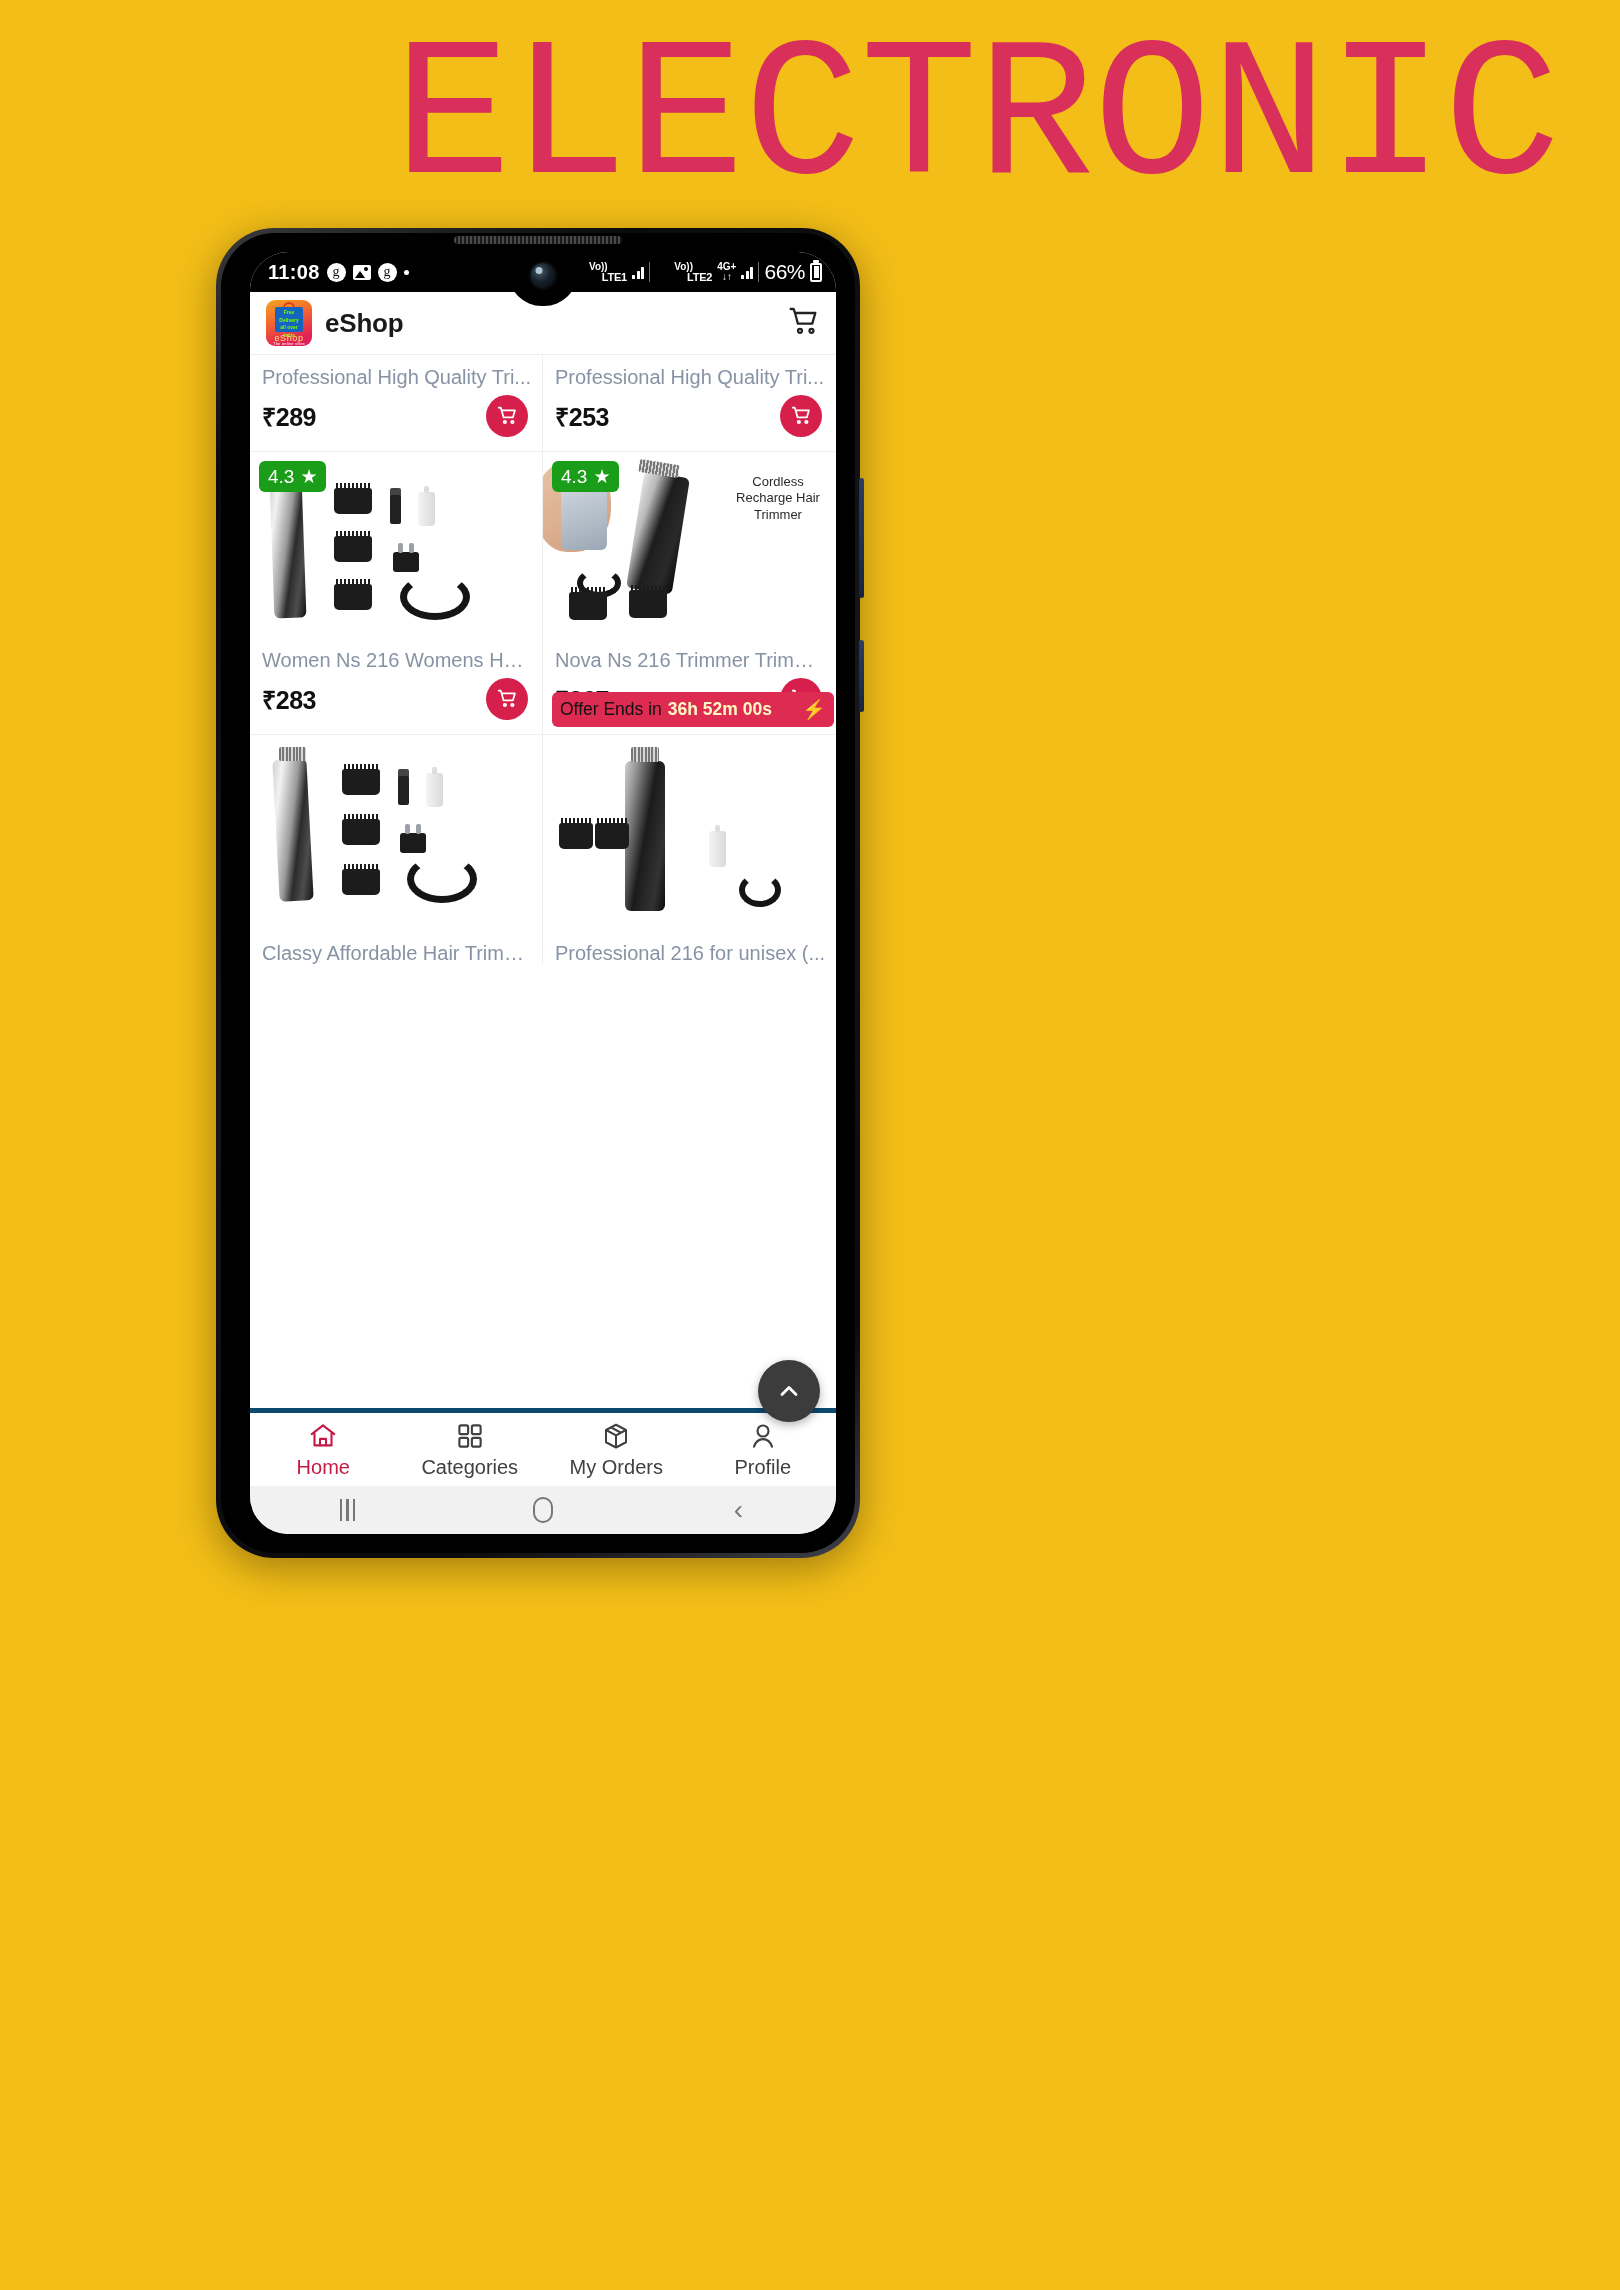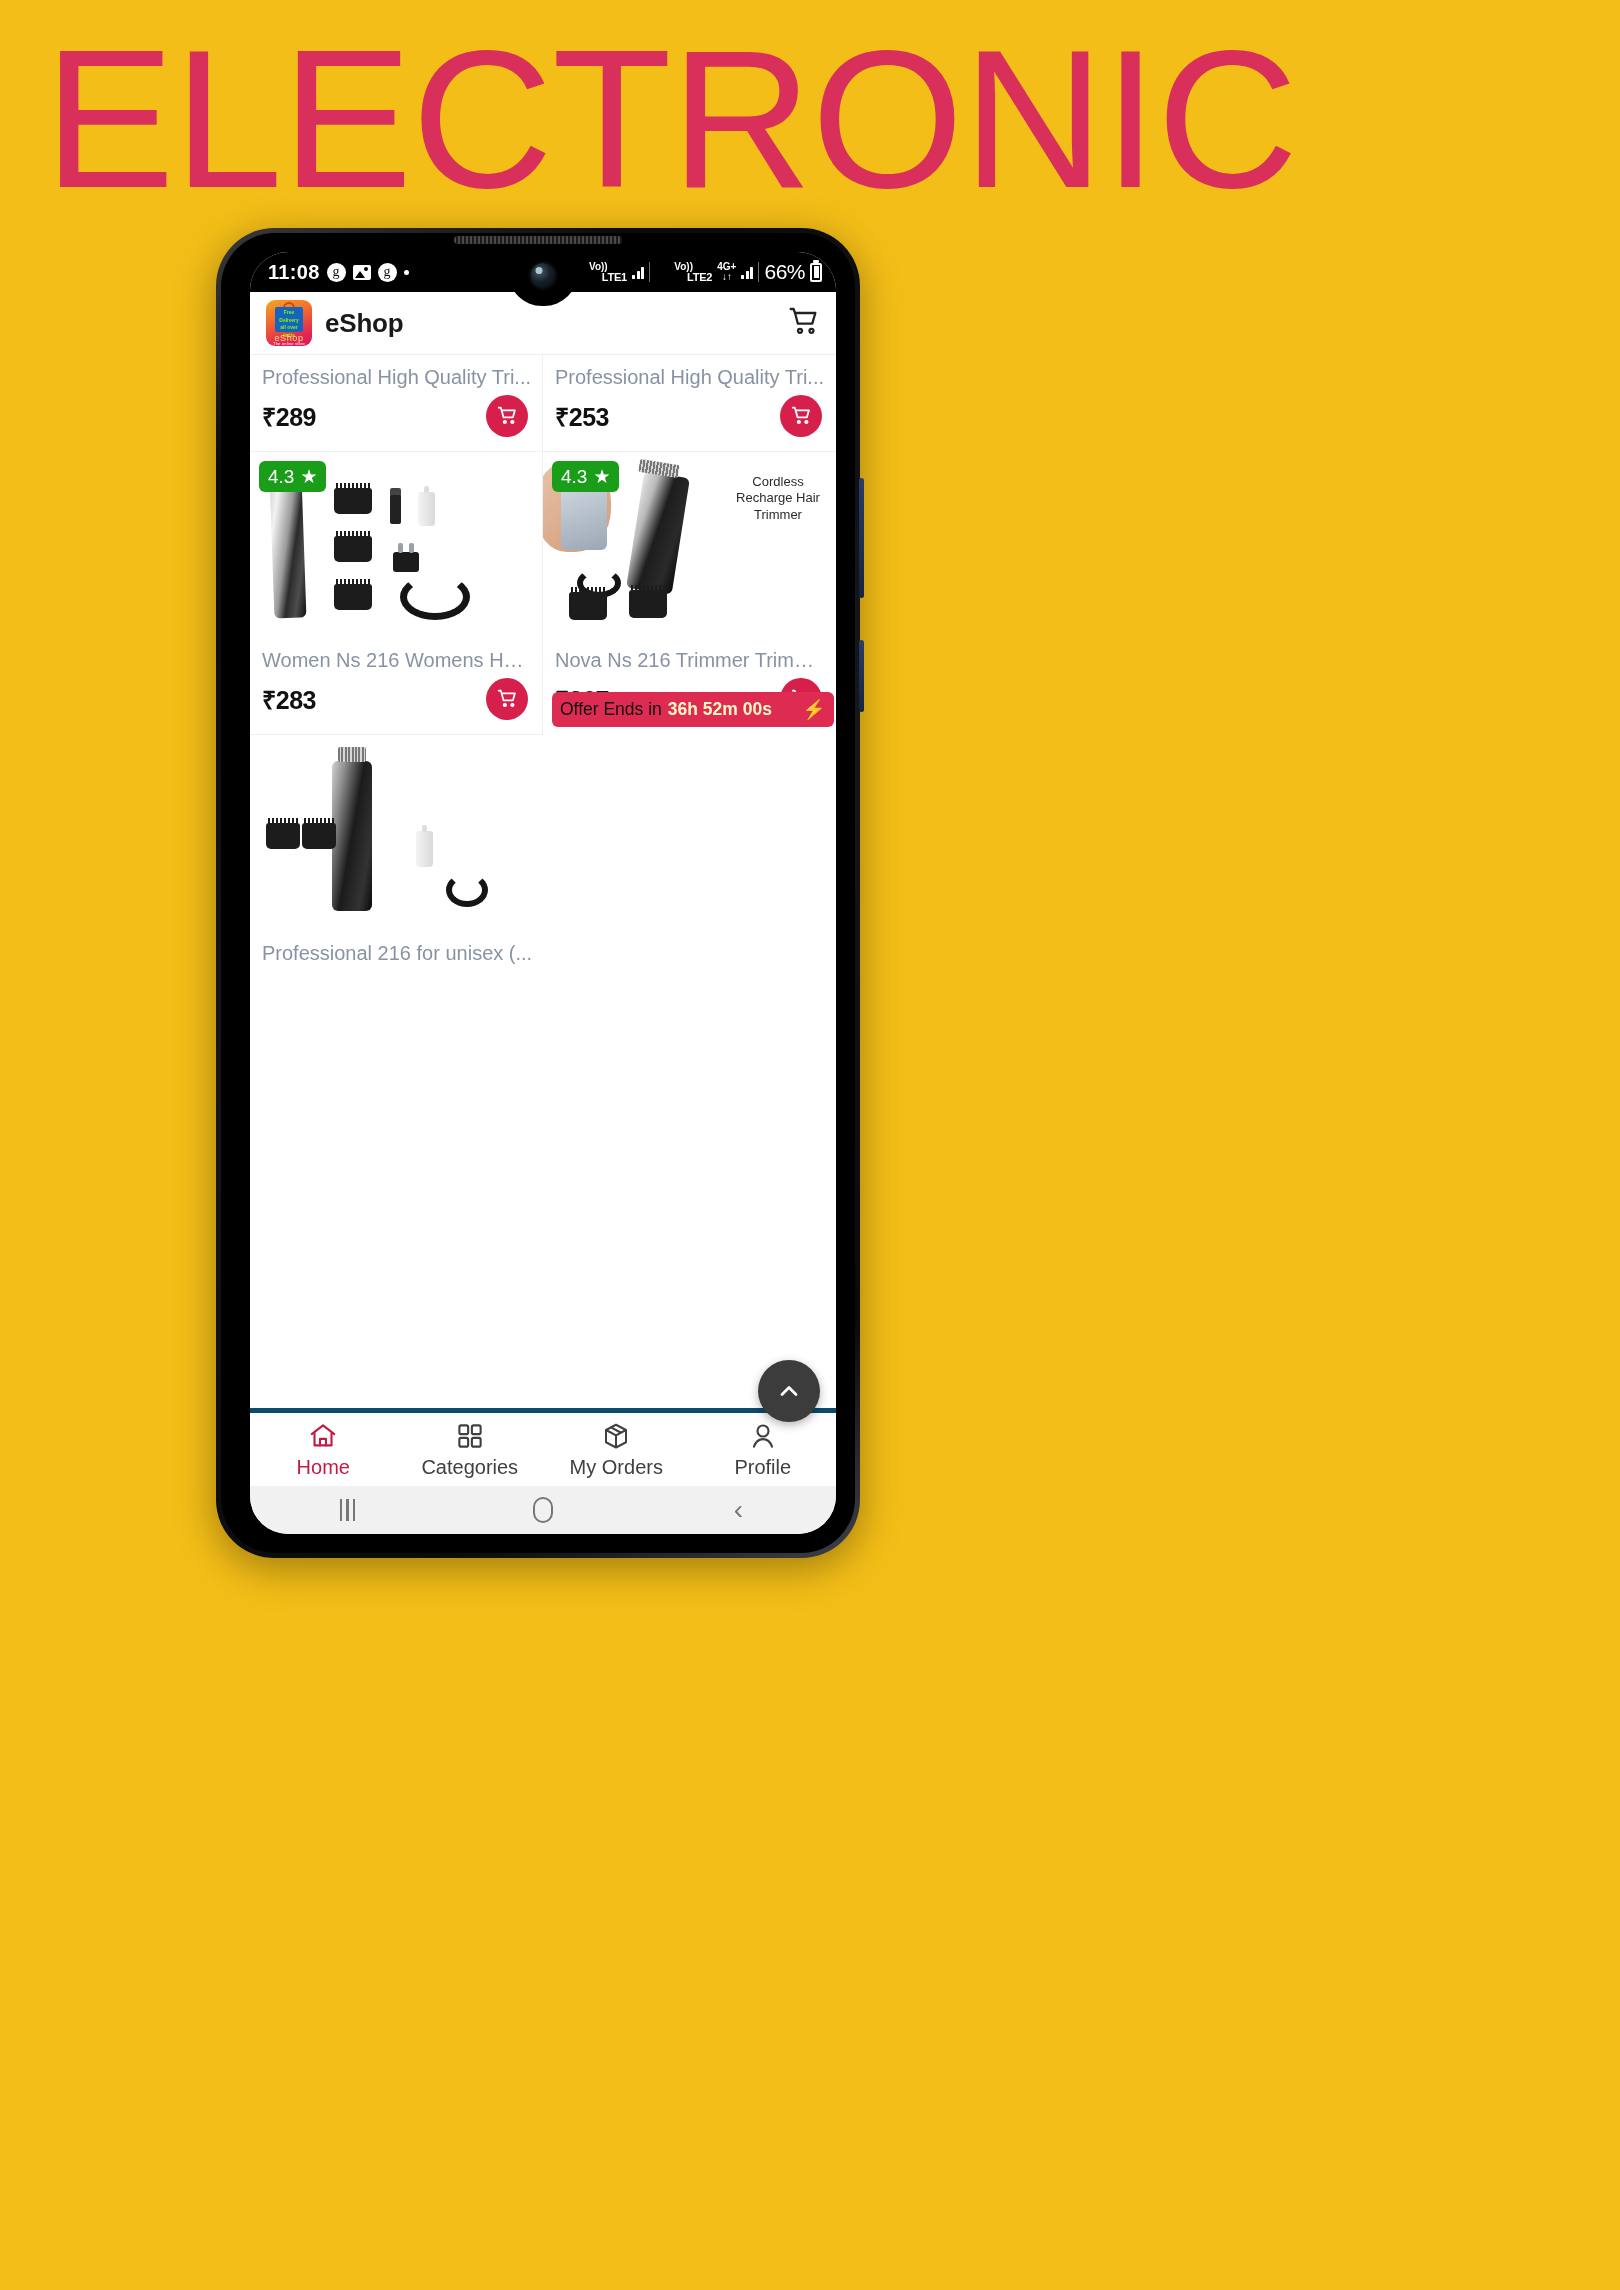--- a/index.html
+++ b/index.html
@@ -6,29 +6,30 @@
   html, body {
     width: 1620px; height: 2290px;
     font-family: "Liberation Sans", sans-serif;
     overflow: hidden;
   }
   body { background: #F3BE17; position: relative; }
 
   
   .poster-title {
     position: absolute;
-    top: 22px; left: 44px;
+    top: 22px; left: 60px;
     width: 1500px;
     font-size: 196px;
     line-height: 1.0;
     font-weight: 400;
     letter-spacing: -1px;
     color: #D8305A;
-    font-family: Liberation Sans, sans-serif;
+    font-family: Liberation Mono, monospace;
     white-space: nowrap;
+    text-align: right;
   }
 
   
   .phone {
     position: absolute;
     left: 216px; top: 228px;
     width: 644px; height: 1330px;
     border-radius: 58px;
     background: linear-gradient(150deg,#3b3b3d 0%, #0b0b0c 14%, #17171a 50%, #0a0a0b 86%, #40404a 100%);
     box-shadow: 0 10px 40px rgba(0,0,0,.35);
@@ -464,20 +465,36 @@
                 </svg>
             </span>
           </div>
         </div>
       </div>
 
       <div class="row">
         <div class="cell">
           <div class="p-img" style="height:196px">
             <div class="trim-scene">
+              <div class="body-trim" style="left:26px;top:24px;width:34px;height:142px;transform:rotate(-3deg)"></div>
+              <div class="blade" style="left:29px;top:12px;width:27px;height:14px"></div>
+              <div class="comb" style="left:92px;top:34px;width:38px;height:26px"></div>
+              <div class="comb" style="left:92px;top:84px;width:38px;height:26px"></div>
+              <div class="comb" style="left:92px;top:134px;width:38px;height:26px"></div>
+              <div class="brush" style="left:148px;top:40px;width:11px;height:30px"></div>
+              <div class="bottle" style="left:176px;top:38px;width:17px;height:34px"></div>
+              <div class="plug" style="left:150px;top:98px"></div>
+              <div class="cord" style="left:157px;top:120px;width:70px;height:48px"></div>
+            </div>
+          </div>
+          <div class="p-title">Classy Affordable Hair Trimm...</div>
+        </div>
+        <div class="cell">
+          <div class="p-img" style="height:196px">
+            <div class="trim-scene">
               <div class="body-trim" style="left:82px;top:26px;width:40px;height:150px;background:linear-gradient(100deg,#d2d2d2 0%,#8f8f8f 20%,#1b1b1b 50%,#333 80%,#0a0a0a 100%)"></div>
               <div class="blade" style="left:88px;top:12px;width:28px;height:15px"></div>
               <div class="comb" style="left:16px;top:88px;width:34px;height:26px"></div>
               <div class="comb" style="left:52px;top:88px;width:34px;height:26px"></div>
               <div class="bottle" style="left:166px;top:96px;width:17px;height:36px"></div>
               <div class="cord" style="left:196px;top:138px;width:42px;height:34px;border-width:6px"></div>
             </div>
           </div>
           <div class="p-title">Professional 216 for unisex (...</div>
         </div>

